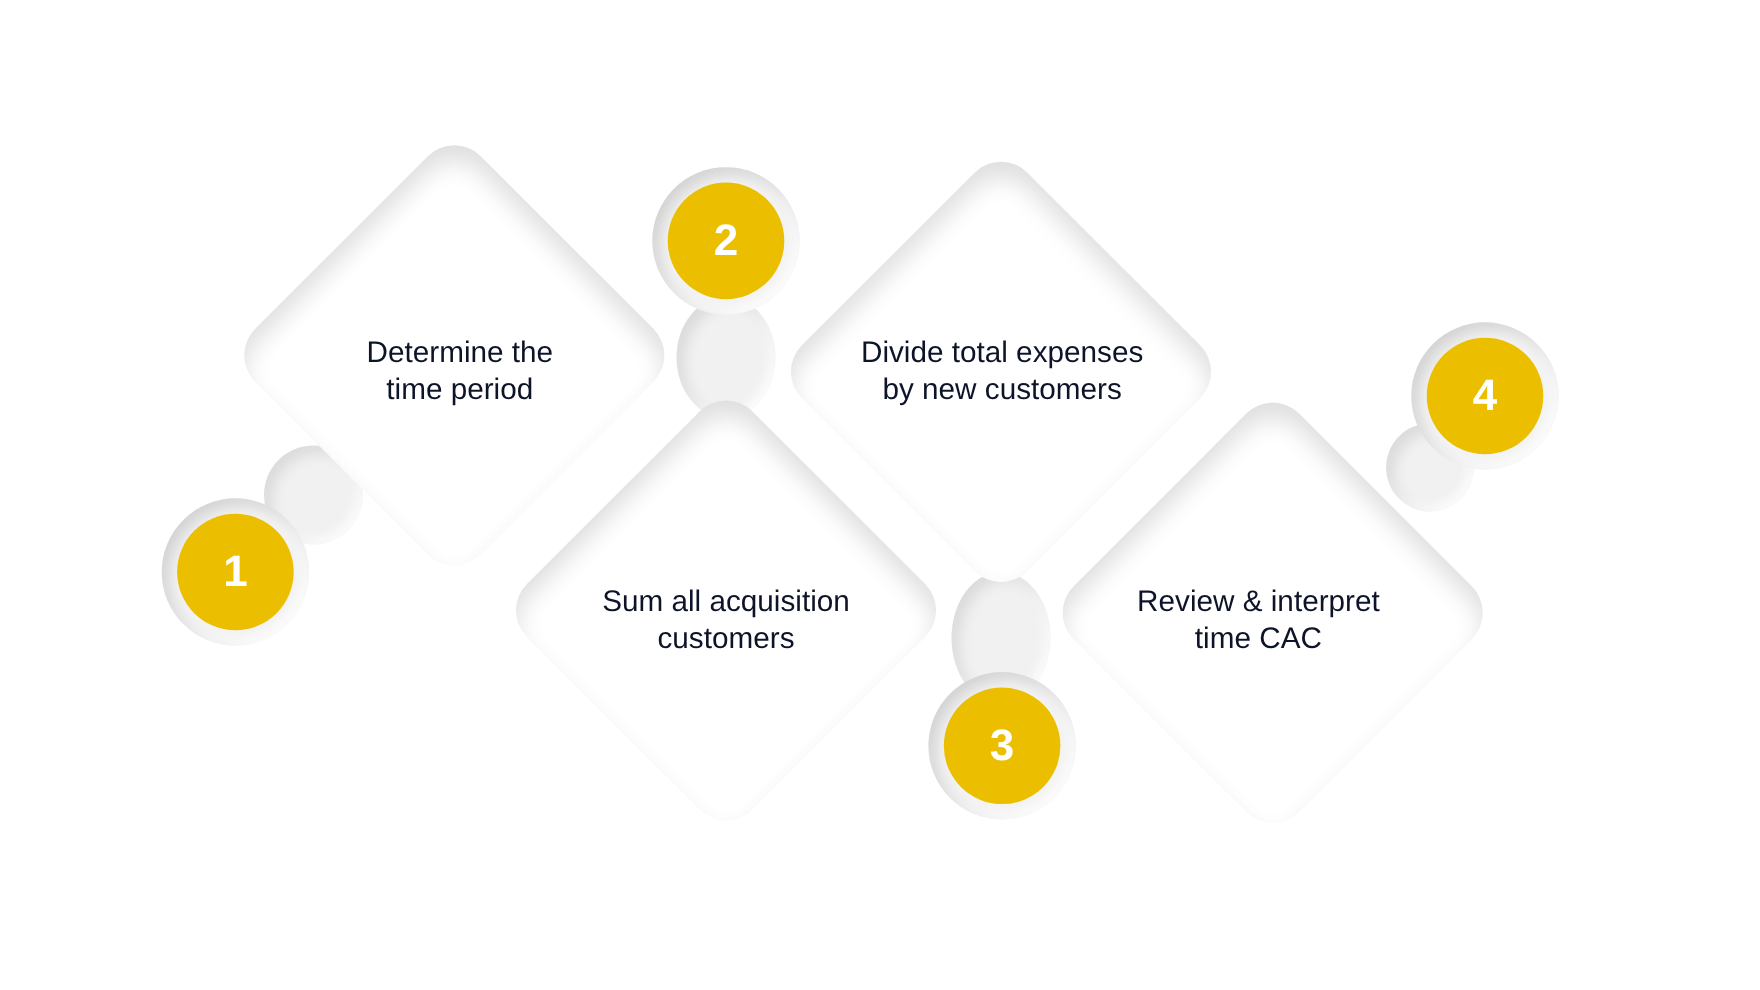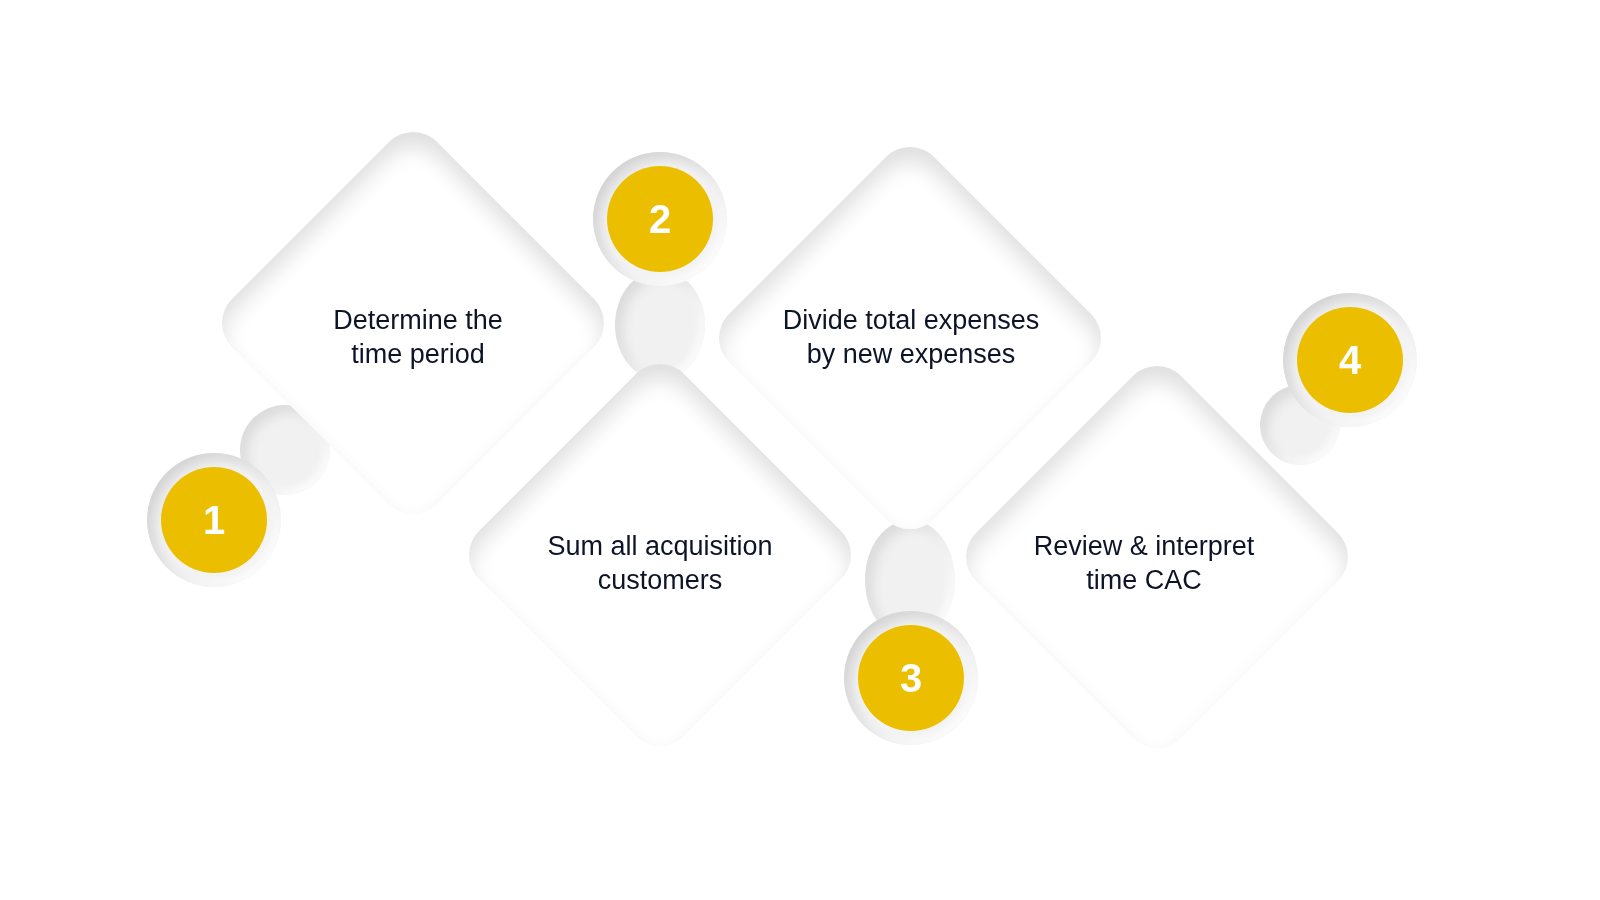--- a/index.html
+++ b/index.html
@@ -46,19 +46,19 @@
   <div class="label" style="left:248px;top:303px;">
     <div>Determine the</div>
     <div>time period</div>
   </div>
   <div class="label" style="left:490px;top:529px;">
     <div>Sum all acquisition</div>
     <div>customers</div>
   </div>
   <div class="label" style="left:741px;top:303px;">
     <div>Divide total expenses</div>
-    <div>by new expenses</div>
+    <div>by new customers</div>
   </div>
   <div class="label" style="left:974px;top:529px;">
     <div>Review &amp; interpret</div>
     <div>time CAC</div>
   </div>
 </div>
 
 </body></html>

